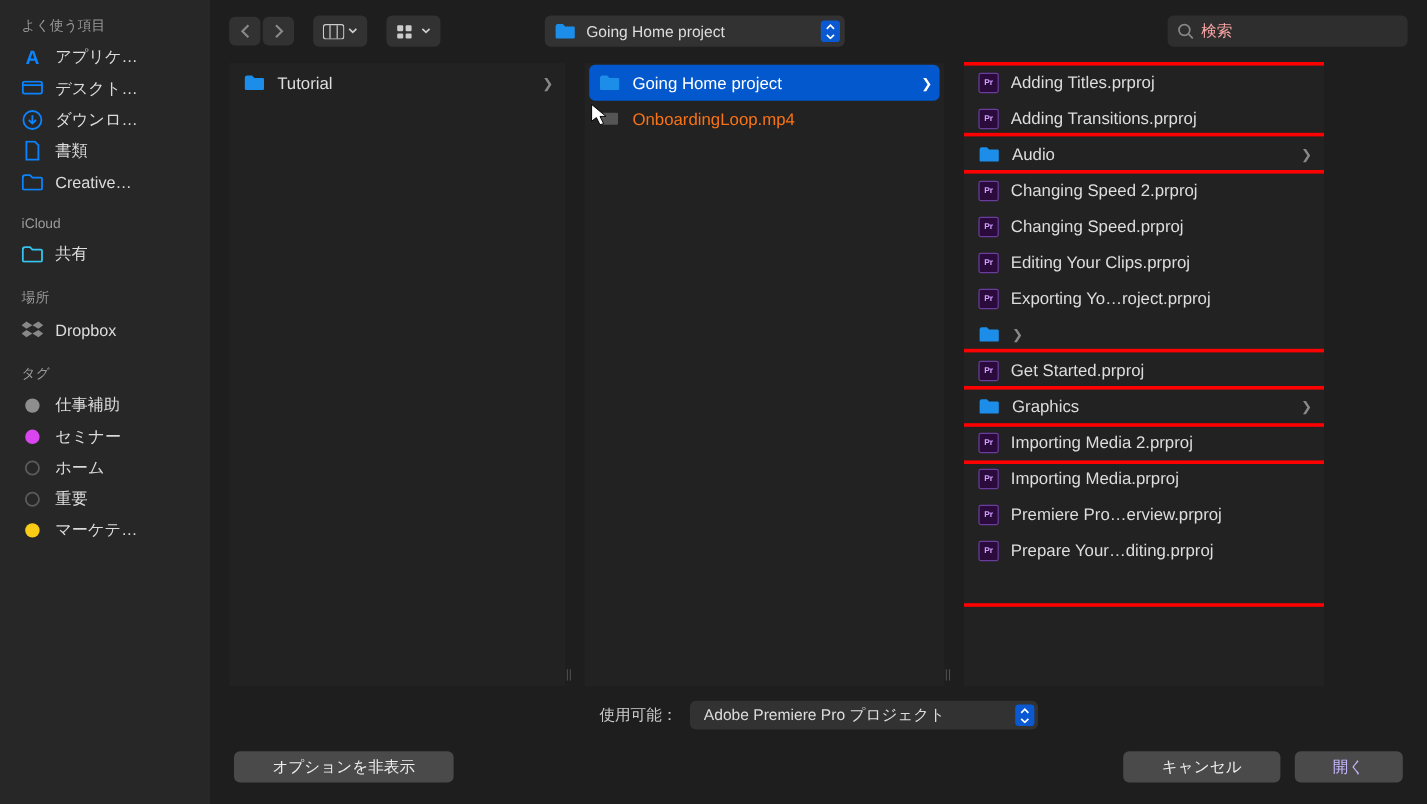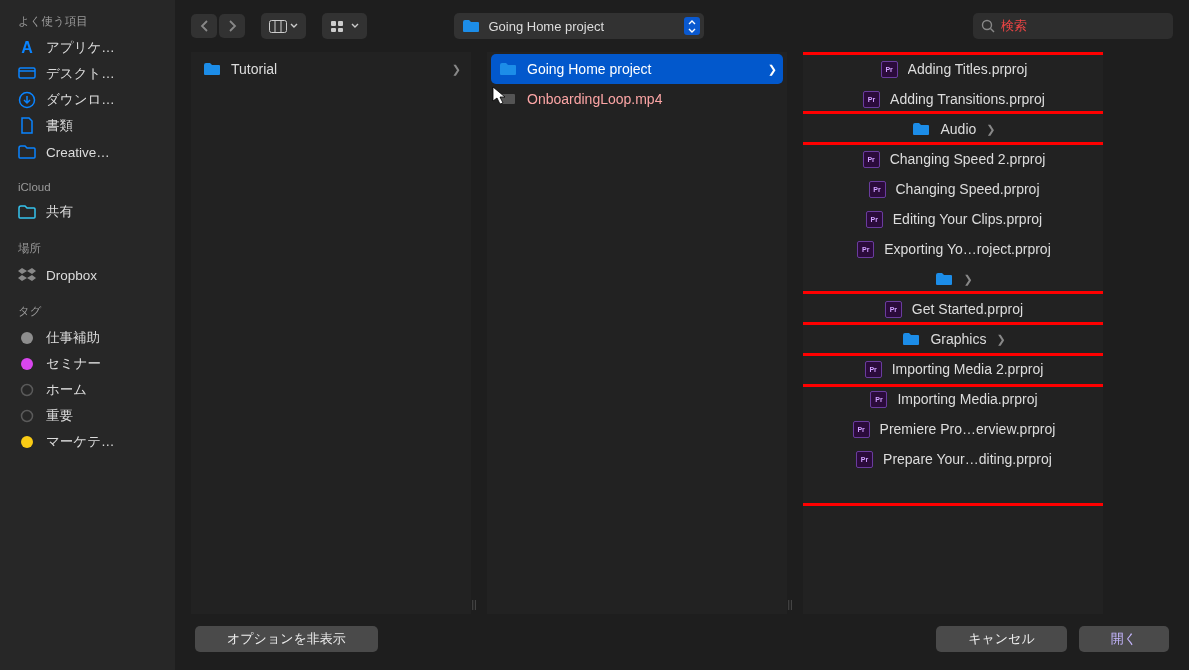--- a/index.html
+++ b/index.html
@@ -11,32 +11,32 @@
 .sb-icon { width: 18px; height: 18px; display: flex; align-items: center; justify-content: center; flex-shrink: 0; }
 .main { flex: 1; display: flex; flex-direction: column; background: #1e1e1e; }
 .toolbar { height: 52px; display: flex; align-items: center; padding: 0 16px; gap: 16px; }
 .nav-btns { display: flex; gap: 2px; }
 .nav-btn { width: 26px; height: 24px; background: #323232; border-radius: 5px; display: flex; align-items: center; justify-content: center; cursor: pointer; }
 .seg { display: flex; background: #323232; border-radius: 5px; height: 26px; align-items: center; }
 .seg-btn { padding: 0 8px; height: 100%; display: flex; align-items: center; justify-content: center; cursor: pointer; border-right: 1px solid #222; gap:3px; }
 .seg-btn:last-child { border-right: none; }
 .path-select { background: #323232; border-radius: 5px; height: 26px; display: flex; align-items: center; padding: 0 8px; gap: 8px; min-width: 250px; cursor: pointer; position: relative; }
 .path-arrows { width: 16px; height: 18px; background: #0a59d0; border-radius: 3px; display: flex; flex-direction: column; align-items: center; justify-content: center; position: absolute; right: 4px; }
-.search-box { background: #2e2e2e; border-radius: 5px; height: 26px; display: flex; align-items: center; padding: 0 8px; gap: 6px; width: 200px; margin-left: auto; color: #ef4444; }
+.search-box { background: #2e2e2e; border-radius: 5px; height: 26px; display: flex; align-items: center; padding: 0 8px; gap: 6px; width: 200px; margin-left: auto; color: #fca5a5; }
 .columns { flex: 1; display: flex; overflow: hidden; padding: 0 16px; gap: 0; position: relative; }
 .col { background: #222; margin-right: 18px; overflow-y: auto; display: flex; flex-direction: column; padding-top: 2px; position: relative; }
 .col1 { width: 280px; }
 .col2 { width: 300px; }
 .col3 { width: 300px; }
 .row { display: flex; align-items: center; height: 30px; padding: 0 10px 0 12px; gap: 10px; cursor: pointer; position: relative; }
 .row.sel { background: #0258cc; color: #fff; border-radius: 5px; margin: 0 4px; padding: 0 6px 0 8px; }
 .row .label { flex: 1; white-space: nowrap; overflow: hidden; text-overflow: ellipsis; font-size: 14px; }
 .row .chev { font-size: 11px; color: #888; }
 .row.sel .chev { color: #fff; }
-.dim { color: #fca5a5; }
+.dim { color: #f97316; }
 .folder-icon { width: 18px; display:flex; align-items:center; justify-content:center; }
 .pr-icon { width: 17px; height: 17px; background: #2b0b3b; border: 1px solid #6a3c9e; border-radius: 2px; display: flex; align-items: center; justify-content: center; font-size: 7px; font-weight: bold; color: #d0a0ff; flex-shrink: 0; line-height:1; text-align:center; }
 .highlight-box { position: absolute; border: 3px solid #ff0000; pointer-events: none; z-index: 5; }
 .bottom { padding: 12px 20px 18px; display: flex; flex-direction: column; gap: 18px; }
 .filter-row { display: flex; align-items: center; justify-content: center; gap: 10px; }
 .filter-label { color: #ccc; font-size: 13px; }
 .filter-select { background: #323232; border-radius: 5px; height: 24px; display: flex; align-items: center; padding: 0 28px 0 12px; position: relative; min-width: 290px; cursor: pointer; }
 .filter-select .path-arrows { right: 3px; }
 .action-row { display: flex; align-items: center; }
 .btn { background: #4a4a4a; border-radius: 5px; height: 26px; padding: 0 32px; display: flex; align-items: center; justify-content: center; cursor: pointer; font-size: 13px; color: #eee; border: none; }
@@ -251,21 +251,21 @@
               <rect x="1" y="2" width="14" height="10" rx="1" fill="#555"></rect>
             </svg>
           </span>
           <span class="label">OnboardingLoop.mp4</span>
         </div>
         <div class="cursor-img"><svg width="16" height="20" viewBox="0 0 16 20">
             <path d="M1 1 L1 15 L5 12 L8 18 L11 17 L8 11 L13 11 Z" fill="#fff" stroke="#000" stroke-width="0.8"></path>
           </svg></div>
       </div>
     <div class="col-divider">||</div>
-    <div class="col col3" id="col3" style="position:relative;align-items:center;">
+    <div class="col col3" id="col3" style="position:relative;">
         <div class="row">
           <span class="pr-icon">Pr</span>
           <span class="label">Adding Titles.prproj</span>
         </div>
         <div class="row">
           <span class="pr-icon">Pr</span>
           <span class="label">Adding Transitions.prproj</span>
         </div>
         <div class="row">
           <span class="folder-icon">
@@ -330,20 +330,31 @@
           <span class="label">Prepare Your…diting.prproj</span>
         </div>
         <div class="highlight-box" style="left: -8px; right: -8px; top: 0px; height: 62px;"></div>
         <div class="highlight-box" style="left: -8px; right: -8px; top: 90px; height: 152px;"></div>
         <div class="highlight-box" style="left: -8px; right: -8px; top: 270px; height: 34px;"></div>
         <div class="highlight-box" style="left: -8px; right: -8px; top: 332px; height: 122px;"></div>
       </div>
   </div>
 
   <div class="bottom">
+    <div class="filter-row">
+      <span class="filter-label">使用可能：</span>
+      <div class="filter-select">
+        <span>Adobe Premiere Pro プロジェクト</span>
+        <span class="path-arrows">
+            <svg width="8" height="13" viewBox="0 0 8 13">
+              <path d="M1 4 L4 1 L7 4 M1 9 L4 12 L7 9" stroke="#fff" fill="none" stroke-width="1.4"></path>
+            </svg>
+          </span>
+      </div>
+    </div>
     <div class="action-row">
       <button class="btn">オプションを非表示</button>
       <div style="flex:1"></div>
       <button class="btn" style="margin-right:12px;">キャンセル</button>
       <button class="btn disabled">開く</button>
     </div>
   </div>
 </div>
 
 </body></html>

